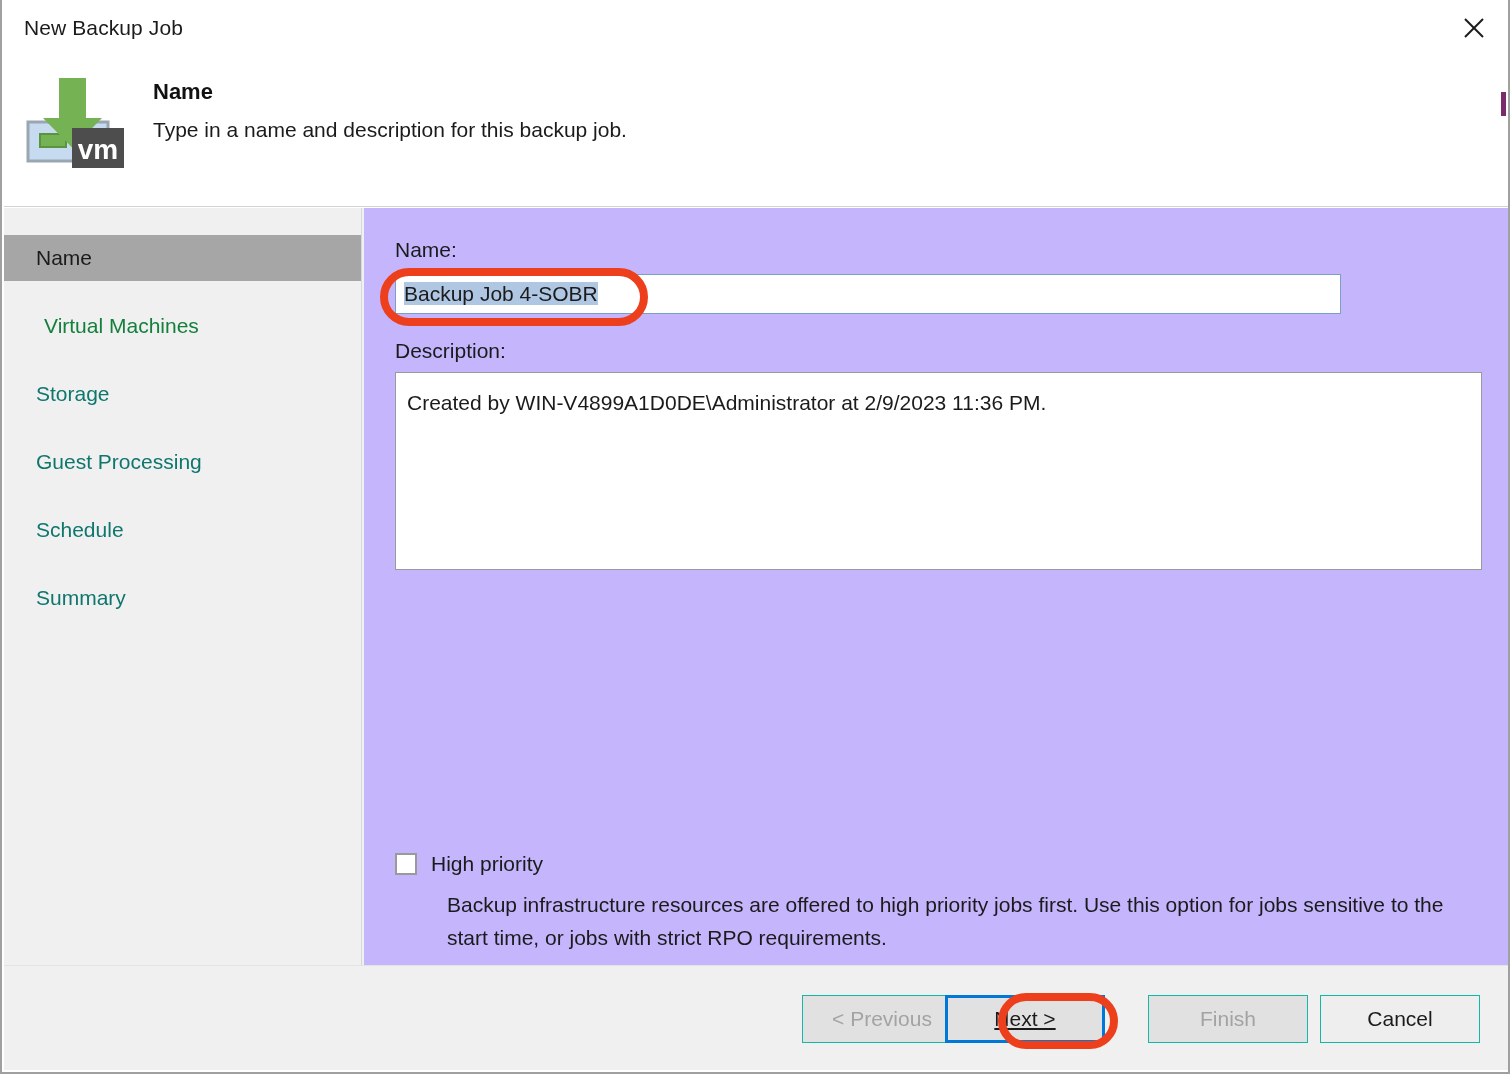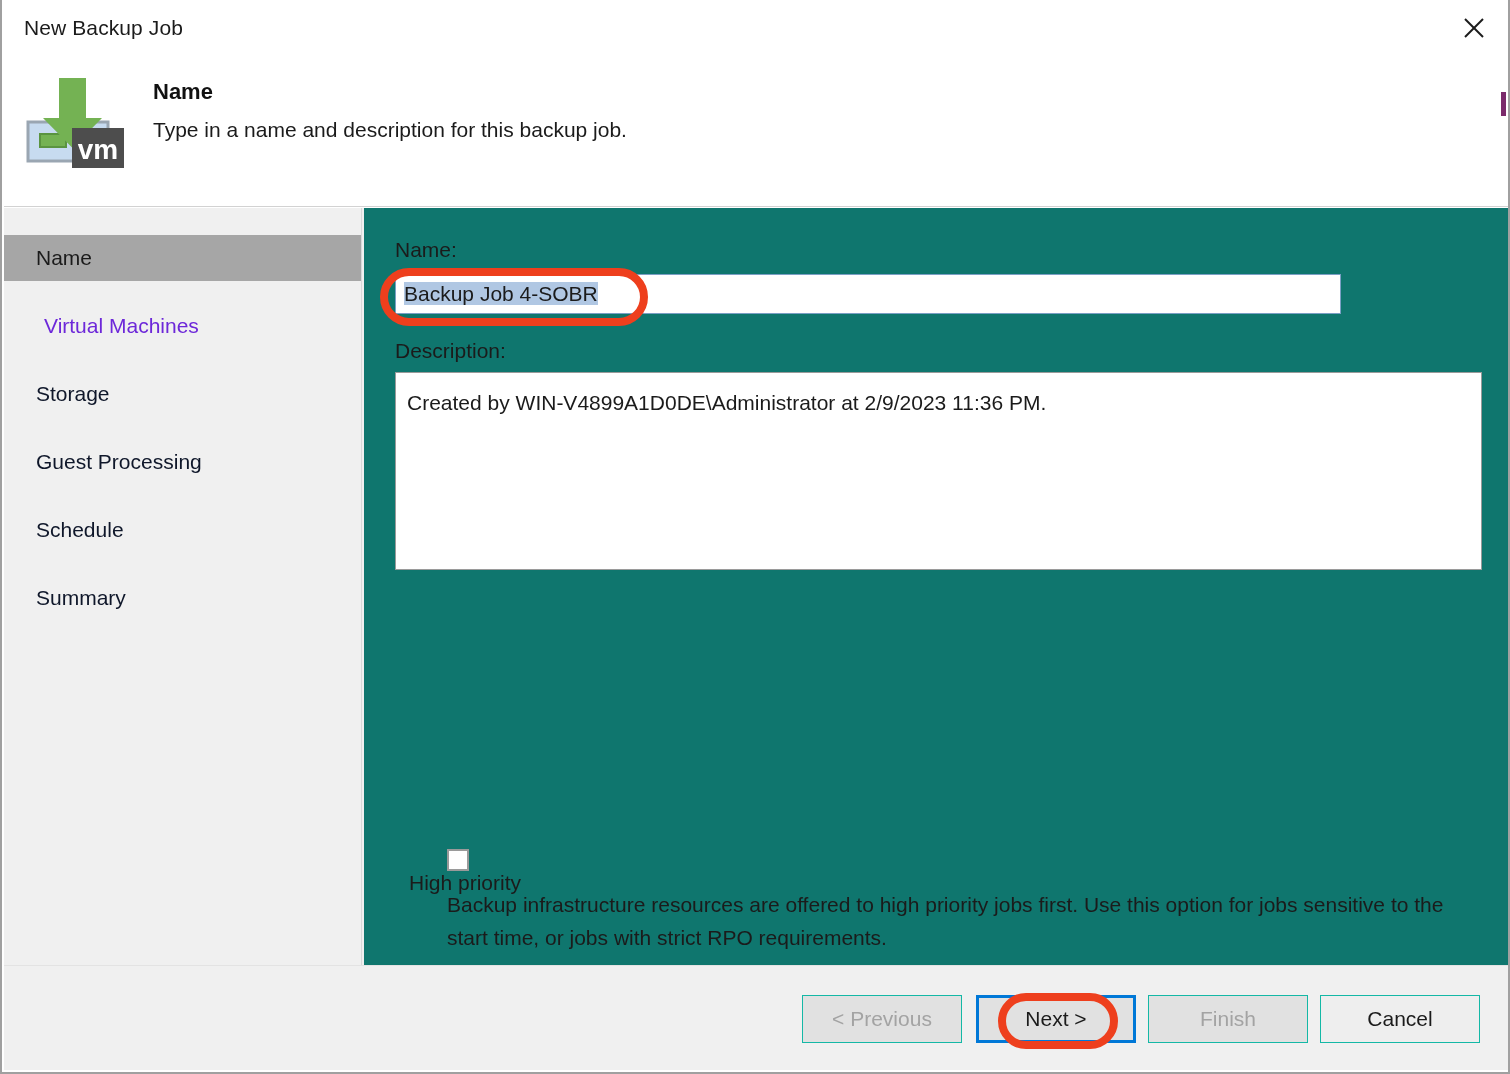--- a/index.html
+++ b/index.html
@@ -120,30 +120,30 @@
     font-size: 21px;
     padding-left: 32px;
     box-sizing: border-box;
     cursor: default;
     white-space: nowrap;
   }
   .side-item.active {
     background: #a6a6a6;
     color: #1b1b1b;
   }
-  .side-item.normal { color: #6d28d9; padding-left: 40px; }
-  .side-item.dim    { color: #0f172a; }
+  .side-item.normal { color: #15803d; padding-left: 40px; }
+  .side-item.dim    { color: #0f766e; }
 
   #content {
     position: absolute;
     left: 360px;
     top: 0;
     width: 1144px;
     height: 757px;
-    background: #0f766e;
+    background: #c4b5fd;
   }
 
   .field-label {
     position: absolute;
     font-size: 21px;
     color: #1b1b1b;
   }
 
   #name-input {
     position: absolute;
@@ -188,21 +188,20 @@
     white-space: nowrap;
   }
 
   #hp-row {
     position: absolute;
     left: 31px;
     top: 641px;
     height: 30px;
     display: flex;
     align-items: center;
-    flex-direction: column;
   }
   #hp-checkbox {
     width: 22px;
     height: 22px;
     background: #ffffff;
     border: 2px solid #9a9a9a;
     box-sizing: border-box;
     cursor: pointer;
     flex: 0 0 auto;
   }
@@ -254,21 +253,21 @@
   }
   .wiz-btn.disabled {
     color: #a3a3a3;
     cursor: default;
   }
   .wiz-btn.focused {
     border: 3px solid #0078d7;
     background: #e1e1e1;
   }
   #btn-previous { left: 798px; }
-  #btn-next     { left: 972px; }
+  #btn-next     { left: 941px; text-decoration: underline; }
   #btn-finish   { left: 1144px; }
   #btn-cancel   { left: 1316px; background:#eeeeee; }
 
   
   .anno {
     position: absolute;
     border: 8px solid #ee3f1d;
     box-sizing: border-box;
     pointer-events: none;
     z-index: 50;

